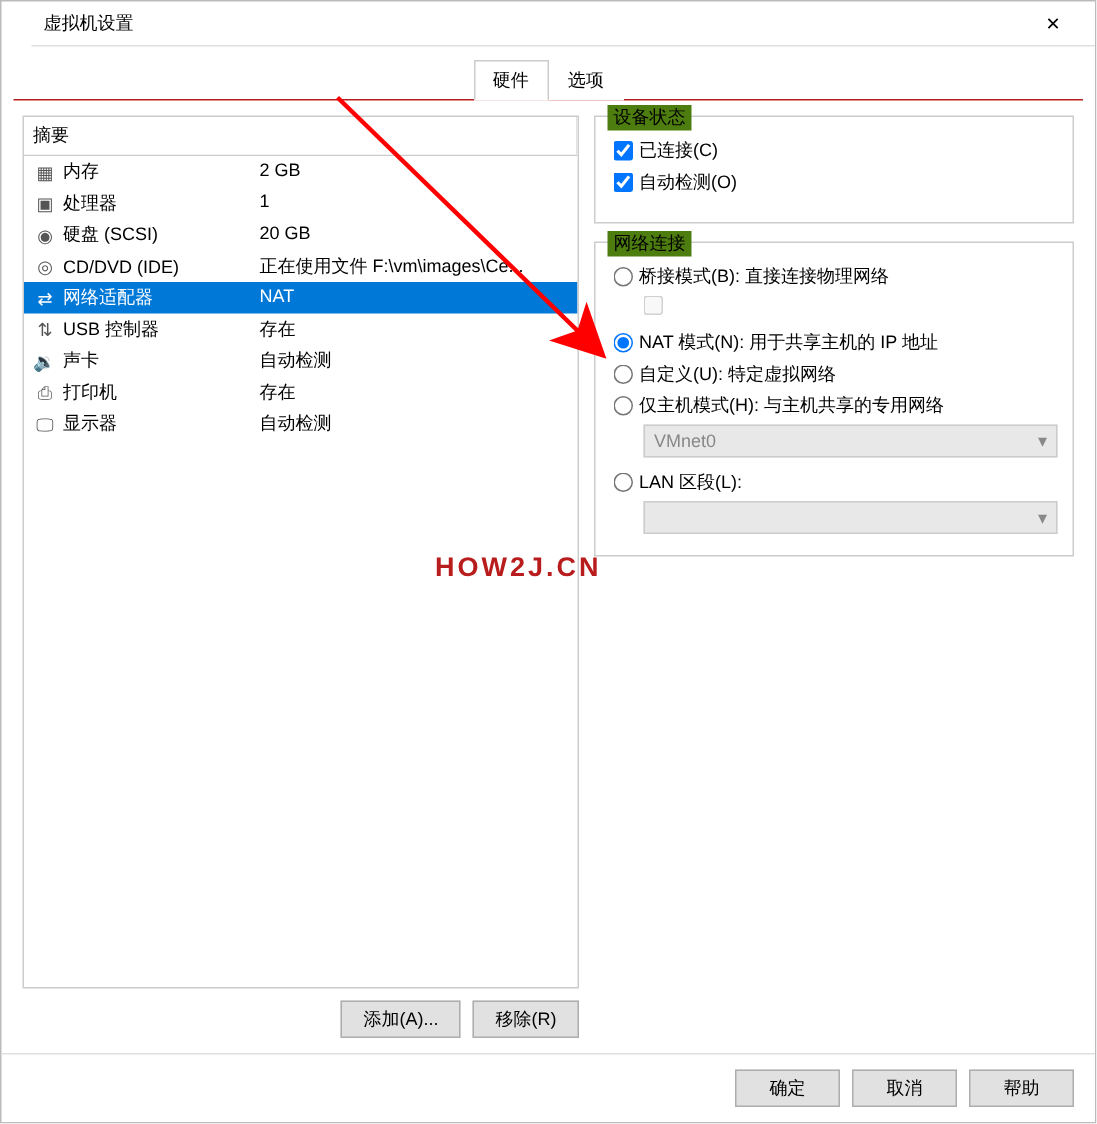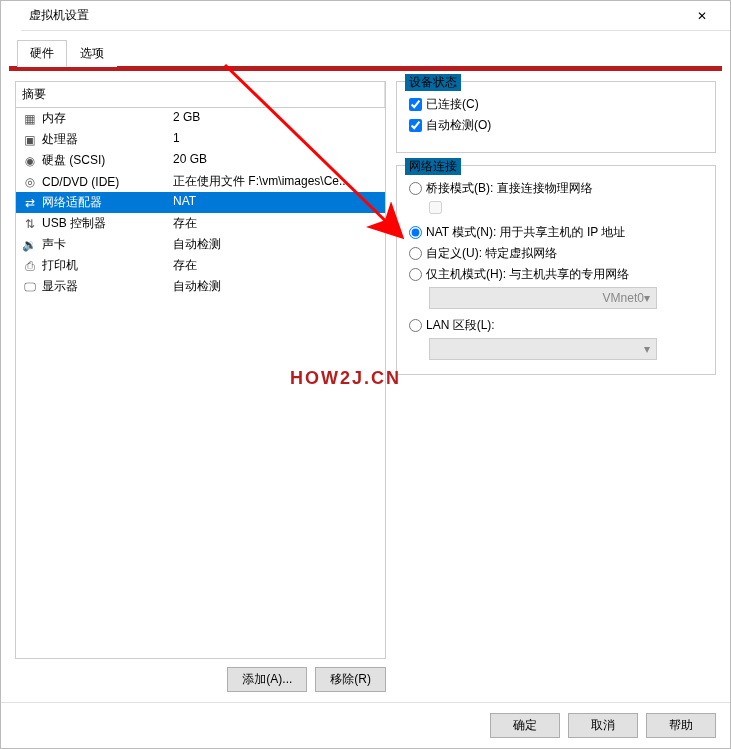--- a/index.html
+++ b/index.html
@@ -1,45 +1,45 @@
 <!DOCTYPE html>
 <html><head>
   <meta charset="utf-8">
   <style>
     * { box-sizing: border-box; margin: 0; padding: 0; font-family: "Microsoft YaHei", "Segoe UI", Tahoma, sans-serif; font-size: 12px; }
     body { background: #fff; width: 731px; height: 749px; position: relative; }
     .window { width: 731px; height: 749px; border: 1px solid #bbb; display: flex; flex-direction: column; background: #fff; }
     .titlebar { height: 30px; display: flex; align-items: center; padding: 0 8px; border-bottom: 1px solid #e0e0e0; margin-left: 20px; }
     .titlebar-title { flex: 1; font-size: 12px; }
     .close-btn { width: 40px; height: 28px; display: flex; align-items: center; justify-content: center; font-size: 14px; }
-    .tabs { display: flex; padding: 4px 8px 0 8px; border-bottom: 5px solid #b91c1c; margin: 4px 8px 0 8px; }
+    .tabs { display: flex; padding: 4px 8px 0 8px; border-bottom: 1px solid #b91c1c; margin: 4px 8px 0 8px; justify-content: center; }
     .tab { padding: 4px 12px; border: 1px solid transparent; border-bottom: none; background: #fff; position: relative; top: 1px; }
     .tab.active { border-color: #ccc; border-bottom: 1px solid #fff; }
     .content { flex: 1; display: flex; padding: 10px 14px; gap: 10px; }
     .left-panel { flex: 1; display: flex; flex-direction: column; }
     .device-list { flex: 1; border: 1px solid #ccc; background: #fff; overflow: hidden; }
     .list-header { display: flex; border-bottom: 1px solid #ccc; }
     .list-header-cell { padding: 4px 6px; border-right: 1px solid #e0e0e0; background: #fff; }
     .col-device { width: 155px; }
     .col-summary { flex: 1; }
     .list-row { display: flex; padding: 2px 0; }
     .list-row.selected { background: #0078d7; color: #fff; }
     .list-row.selected .icon { color: #fff; }
     .cell-device { width: 155px; display: flex; align-items: center; padding-left: 6px; gap: 4px; }
     .cell-summary { flex: 1; padding-left: 2px; }
     .icon { width: 16px; height: 16px; display: inline-flex; align-items: center; justify-content: center; color: #555; }
     .left-buttons { display: flex; justify-content: flex-end; gap: 8px; margin-top: 8px; }
     .btn { padding: 3px 14px; border: 1px solid #adadad; background: #e1e1e1; min-width: 70px; text-align: center; }
     .right-panel { width: 320px; display: flex; flex-direction: column; gap: 12px; }
     .fieldset { border: 1px solid #ccc; padding: 10px 12px 14px 12px; position: relative; }
-    .fieldset-title { position: absolute; top: -8px; left: 8px; background: #0369a1; padding: 0 4px; font-size: 12px; }
+    .fieldset-title { position: absolute; top: -8px; left: 8px; background: #4d7c0f; padding: 0 4px; font-size: 12px; }
     .checkbox-row, .radio-row { display: flex; align-items: center; gap: 4px; margin: 4px 0; }
     .radio-sub { margin-left: 20px; }
     .radio-sub.disabled { color: #888; }
-    .select-fake { width: 228px; height: 22px; background: #e8e8e8; border: 1px solid #ccc; display: flex; align-items: center; padding: 0 6px; justify-content: flex-end; margin-left: 20px; margin-top: 4px; color: #888; }
+    .select-fake { width: 276px; height: 22px; background: #e8e8e8; border: 1px solid #ccc; display: flex; align-items: center; padding: 0 6px; justify-content: space-between; margin-left: 20px; margin-top: 4px; color: #888; }
     .select-fake .chev { color: #888; }
     .right-buttons { display: flex; justify-content: flex-end; gap: 8px; margin-top: 8px; }
     .footer { border-top: 1px solid #e0e0e0; padding: 10px 14px; display: flex; justify-content: flex-end; gap: 8px; }
     .arrow-svg { position: absolute; top: 60px; left: 220px; pointer-events: none; z-index: 10; }
     .watermark { position: absolute; left: 290px; top: 368px; color: #b91c1c; font-size: 18px; font-weight: bold; letter-spacing: 2px; pointer-events: none; z-index: 5; }
     input[type=checkbox], input[type=radio] { margin: 0; }
     label { cursor: default; }
   </style>
 </head>
 <body>

